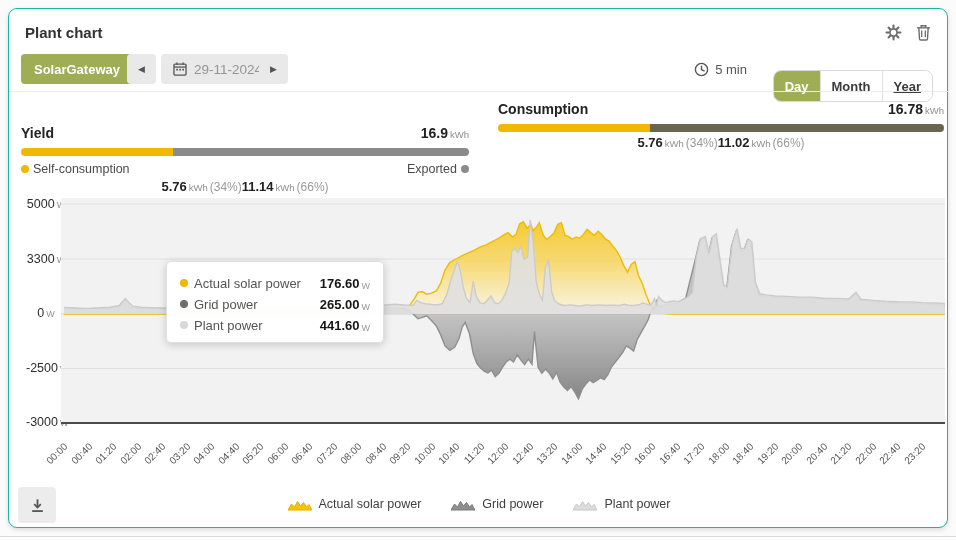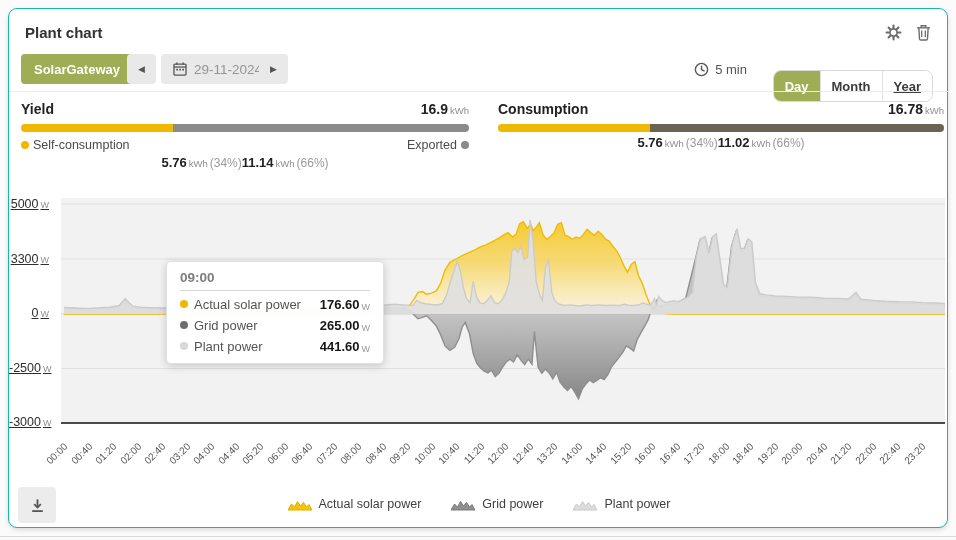--- a/index.html
+++ b/index.html
@@ -24,42 +24,42 @@
   .date-btn { position:absolute; left:142px; top:0; height:30px; padding:0 12px; background:#e9e9e9; color:#959595; font-size:13.5px; display:flex; align-items:center; gap:7px; }
   .interval { position:absolute; right:190px; top:0; height:30px; display:flex; align-items:center; gap:6px; font-size:13px; color:#555; }
   .view-group { position:absolute; right:4px; top:16px; height:32px; display:flex; border:1px solid #d9d9d9; border-radius:8px; overflow:hidden; background:#fff; }
   .view-btn { height:100%; padding:0 11px; background:#fff; border:none; border-right:1px solid #e2e2e2; font-family:inherit; font-size:13px; font-weight:700; color:#3c3c3c; cursor:pointer; }
   .view-btn:last-child { border-right:none;text-decoration:underline; }
   .view-btn.active { background:#9fae54; color:#fff; }
   .toolbar-divider { position:absolute; left:0; top:82px; width:940px; height:1px; background:#ececec; }
 
   
   .stat-col { position:absolute; top:92px; }
-  .stat-yield { left:12px; width:448px; }
+  .stat-yield { left:12px; width:448px;margin-top:24px; }
   .stat-cons  { left:489px; width:446px; }
   .stat-head { display:flex; justify-content:space-between; align-items:baseline; }
   .stat-title { font-size:14px; font-weight:700; color:#222; }
   .stat-total { font-size:14px; font-weight:700; color:#222; }
   .unit-sm { font-size:9.5px; font-weight:400; color:#8f8f8f; margin-left:2px; }
   .stat-bar { margin-top:7px; height:8px; border-radius:4px; overflow:hidden; display:flex; }
   .bar-fill { height:100%; background:#f0b800; }
   .bar-rest { height:100%; flex:1; }
   .rest-yield { background:#8b8b8b; }
   .rest-cons  { background:#6a6453; }
   .stat-labels { margin-top:6px; display:flex; justify-content:space-between; font-size:12.5px; color:#4a4a4a; }
   .dot { display:inline-block; width:8px; height:8px; border-radius:50%; vertical-align:middle; margin:0 4px 2px 0; }
   .dot-r { margin:0 0 2px 4px; }
   .dot-yellow { background:#f0b800; }
   .dot-gray { background:#8b8b8b; }
   .dot-dark { background:#6a6453; }
   .stat-values { margin-top:3px; display:flex; justify-content:center; font-size:13px; font-weight:700; color:#222; }
   .pct { font-weight:400; color:#9a9a9a; font-size:12px; margin-left:2px; }
 
   
-  .ylab { position:absolute; left:0; width:40px; text-align:right; font-size:12.5px; color:#2e2e2e;text-decoration:underline; }
+  .ylab { position:absolute; left:17px; width:40px; text-align:center; font-size:12.5px; color:#2e2e2e; }
   .ylab .unit-sm { font-size:9px; }
   #plot { position:absolute; left:52px; top:189px; }
   .xlab { position:absolute; width:50px; height:12px; text-align:right; font-size:10px; color:#555;
           transform:rotate(-45deg); transform-origin:100% 50%; white-space:nowrap; }
 
   
   .tooltip { position:absolute; left:157px; top:252px; width:218px; background:rgba(255,255,255,0.97);
              border:1px solid #e0e0e0; border-radius:5px; box-shadow:0 2px 8px rgba(0,0,0,0.18);
              padding:8px 13px 9px; z-index:5; }
   .tt-time { font-size:13.5px; color:#7d7d7d; font-weight:700; padding-bottom:5px; border-bottom:1px solid #d8d8d8; }
@@ -246,21 +246,20 @@
       <div class="xlab" style="left: 717.5px; top: 430px;">19:20</div>
       <div class="xlab" style="left: 742px; top: 430px;">20:00</div>
       <div class="xlab" style="left: 766.5px; top: 430px;">20:40</div>
       <div class="xlab" style="left: 791px; top: 430px;">21:20</div>
       <div class="xlab" style="left: 815.5px; top: 430px;">22:00</div>
       <div class="xlab" style="left: 840px; top: 430px;">22:40</div>
       <div class="xlab" style="left: 864.5px; top: 430px;">23:20</div>
     </div>
 
   <div class="tooltip">
-    <div class="tt-time">09:00</div>
     <div id="ttRows">
         <div class="tt-row">
           <span class="dot" style="background:#f0b800"></span>
           <span class="tt-label">Actual solar power</span>
           <span class="tt-val">176.60</span>
           <span class="tt-unit">W</span>
         </div>
         <div class="tt-row">
           <span class="dot" style="background:#6f6f6f"></span>
           <span class="tt-label">Grid power</span>

